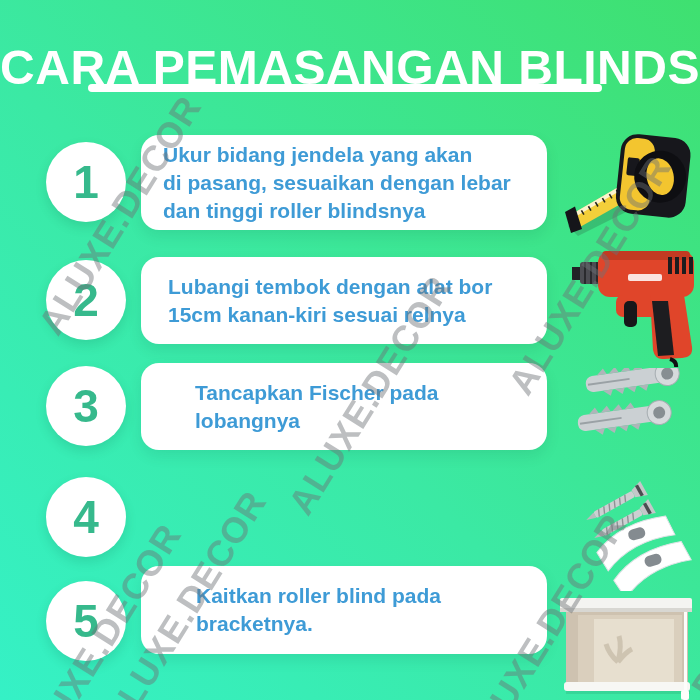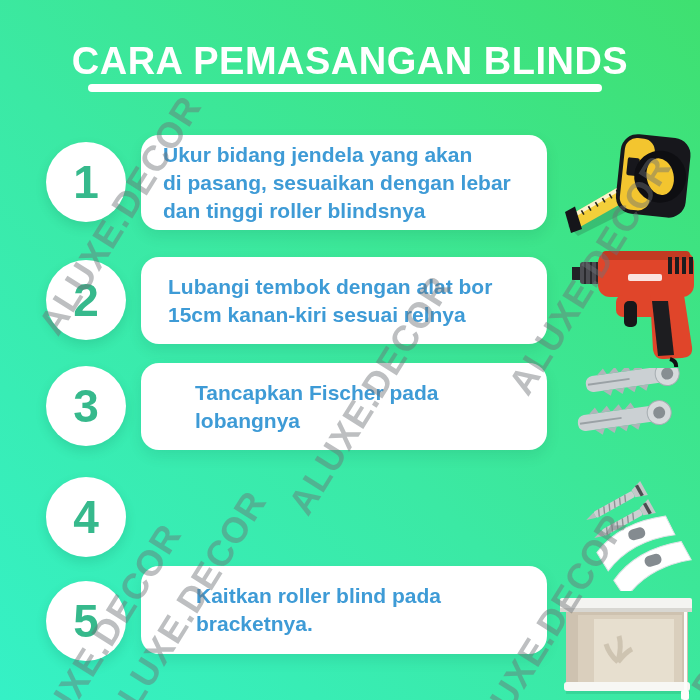--- a/index.html
+++ b/index.html
@@ -7,21 +7,21 @@
     position:relative;
     width:700px;height:700px;
     overflow:hidden;
     background:linear-gradient(45deg,#35F1C6 0%,#3BE9A4 45%,#3FE070 100%);
     font-family:"Liberation Sans",sans-serif;
   }
   
   .title{
     position:absolute;top:40px;left:0;width:700px;
     text-align:center;margin:0;
-    font-size:38px;font-weight:800;color:#ffffff;
+    font-size:48px;font-weight:800;color:#ffffff;
     letter-spacing:.5px;
   }
   .title-underline{
     position:absolute;top:84px;left:88px;width:514px;height:8px;
     background:#ffffff;border-radius:4px;
   }
   
   .circle{
     position:absolute;left:46px;width:80px;height:80px;border-radius:50%;
     background:#ffffff;box-shadow:0 5px 12px rgba(0,70,50,.14);

